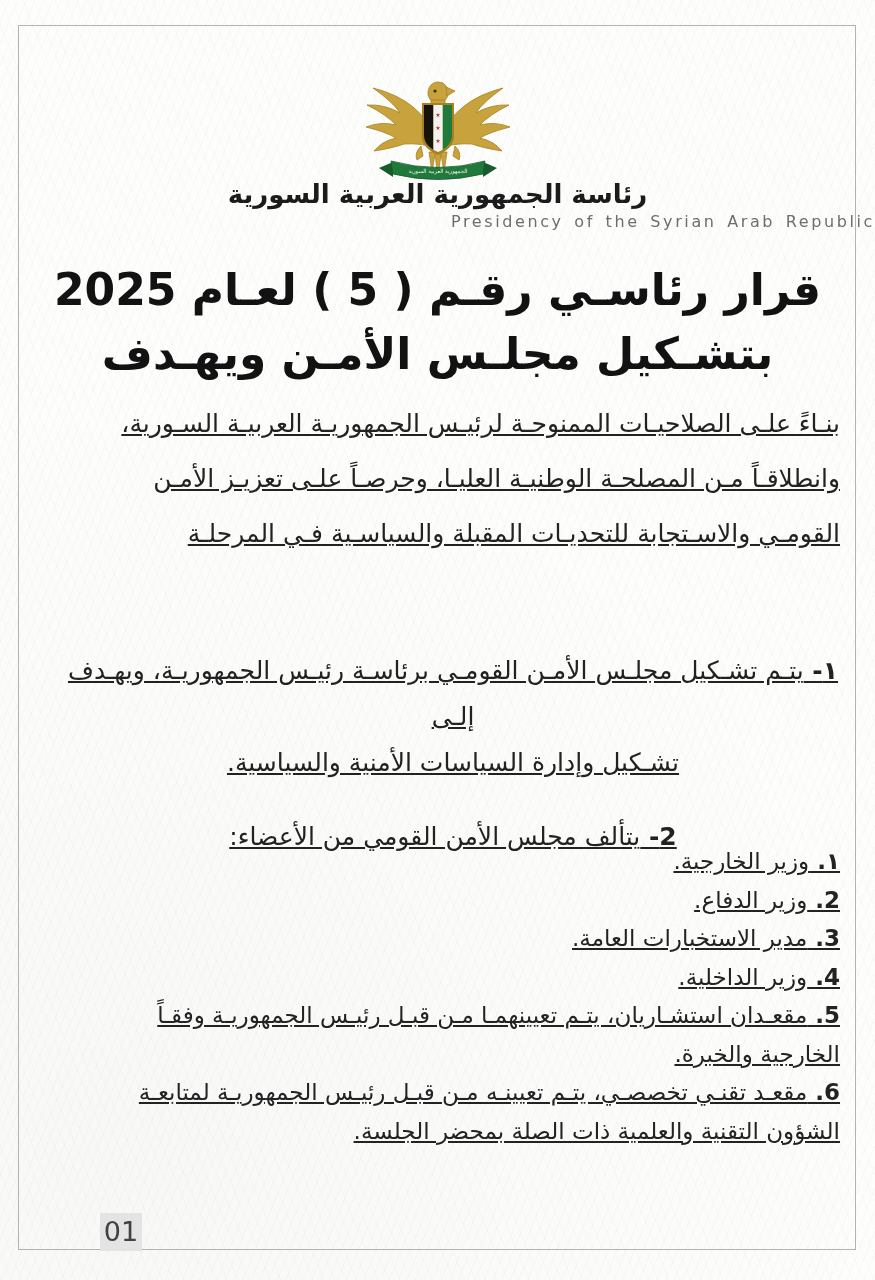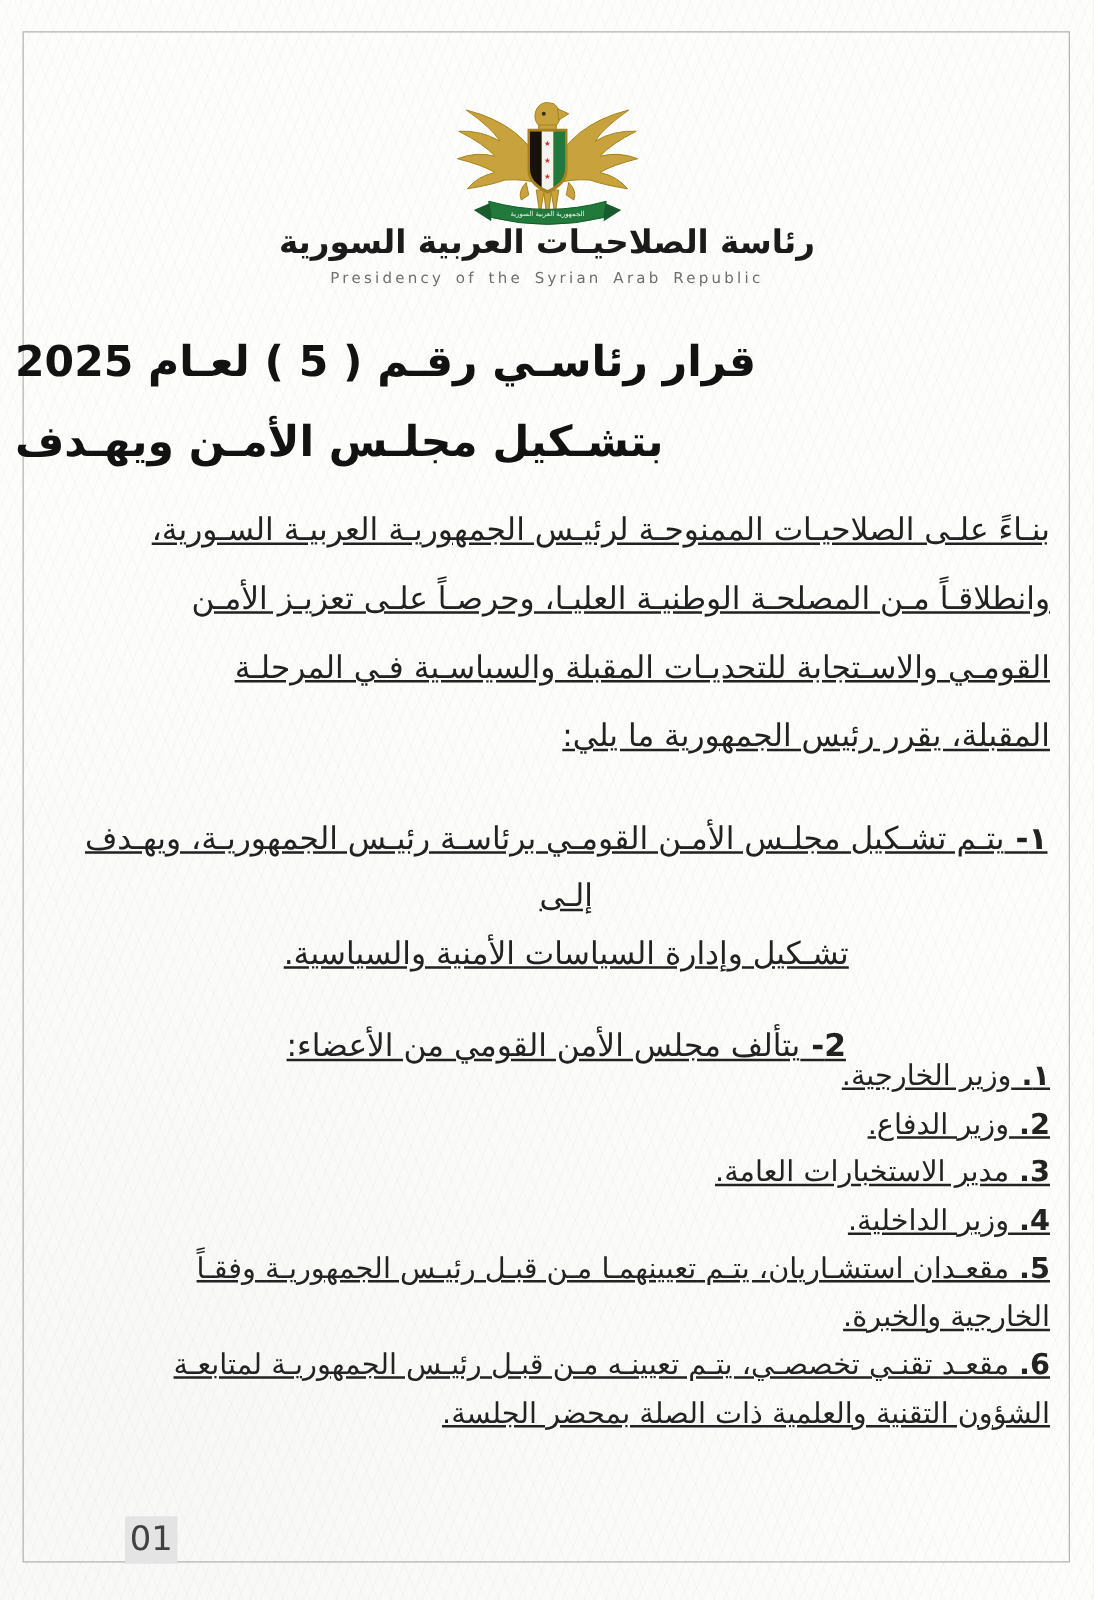--- a/index.html
+++ b/index.html
@@ -23,26 +23,26 @@
   }
   .abs{position:absolute;}
   .centered{left:0;right:0;text-align:center;}
 
   .emblem-wrap{top:80px;height:100px;}
   .org-ar{
     top:176px;font-size:26px;font-weight:bold;color:#1b1b1b;
     direction:rtl;line-height:36px;
   }
   .org-en{
-    top:213px;font-size:12px;color:#6e6e6e;
-    letter-spacing:2.6px;word-spacing:3px;line-height:18px;
+    top:213px;font-size:16px;color:#6e6e6e;
+    letter-spacing:2.6px;word-spacing:3px;line-height:18px;text-align:right;
   }
   .title{
-    top:258px;direction:rtl;text-align:left;
-    font-size:34px;font-weight:bold;color:#121212;line-height:64px;margin-left:12px;
+    top:258px;direction:rtl;text-align:center;
+    font-size:44px;font-weight:bold;color:#121212;line-height:64px;
   }
   .textcol{left:66px;right:35px;direction:rtl;text-align:right;}
   .preamble{top:396px;font-size:25px;line-height:55px;color:#222;}
   .articles{top:648px;font-size:25px;line-height:46px;color:#222;text-align:center;}
   .articles .item{margin-bottom:28px;}
   .articles .marker{font-weight:bold;}
   .members{top:842px;font-size:23px;line-height:38.5px;color:#232323;}
   .members .marker{font-weight:bold;}
   .line{white-space:normal;text-decoration:underline;}
 
@@ -99,33 +99,32 @@
 
       <g>
         <path d="M30 82 L16 88 L30 97 Z" fill="#175c2c"></path>
         <path d="M120 82 L134 88 L120 97 Z" fill="#175c2c"></path>
         <path d="M28 81 Q75 94 122 81 L120 94 Q75 105 30 94 Z" fill="#217a3c" stroke="#145c2b" stroke-width="0.8"></path>
         <text x="75" y="92.5" text-anchor="middle" font-size="5.5" fill="#eaf5ec">الجمهورية العربية السورية</text>
       </g>
     </svg>
   </div>
 
-  <div class="abs centered org-ar" dir="rtl">رئاسة الصلاحيـات العربية السورية</div>
+  <div class="abs centered org-ar" dir="rtl">رئاسة الجمهورية العربية السورية</div>
   <div class="abs centered org-en">Presidency of the Syrian Arab Republic</div>
 
   <div class="abs centered title" dir="rtl">
     <div class="t-line">قرار رئاسـي رقـم ( 5 ) لعـام 2025</div>
     <div class="t-line">بتشـكيل مجلـس الأمـن ويهـدف</div>
   </div>
 
   <div class="abs textcol preamble" dir="rtl">
       <div class="line">بنـاءً علـى الصلاحيـات الممنوحـة لرئيـس الجمهوريـة العربيـة السـورية،</div>
       <div class="line">وانطلاقـاً مـن المصلحـة الوطنيـة العليـا، وحرصـاً علـى تعزيـز الأمـن</div>
       <div class="line">القومـي والاسـتجابة للتحديـات المقبلة والسياسـية فـي المرحلـة</div>
-      <div class="line">المقبلة، يقرر رئيس الجمهورية ما يلي:</div>
     </div>
 
   <div class="abs textcol articles" dir="rtl">
       <div class="item">
         <div class="line"><span class="marker">١- </span>يتـم تشـكيل مجلـس الأمـن القومـي برئاسـة رئيـس الجمهوريـة، ويهـدف إلـى</div>
         <div class="line">تشـكيل وإدارة السياسات الأمنية والسياسية.</div>
       </div>
       <div class="item">
         <div class="line"><span class="marker">2- </span>يتألف مجلس الأمن القومي من الأعضاء:</div>
       </div>

